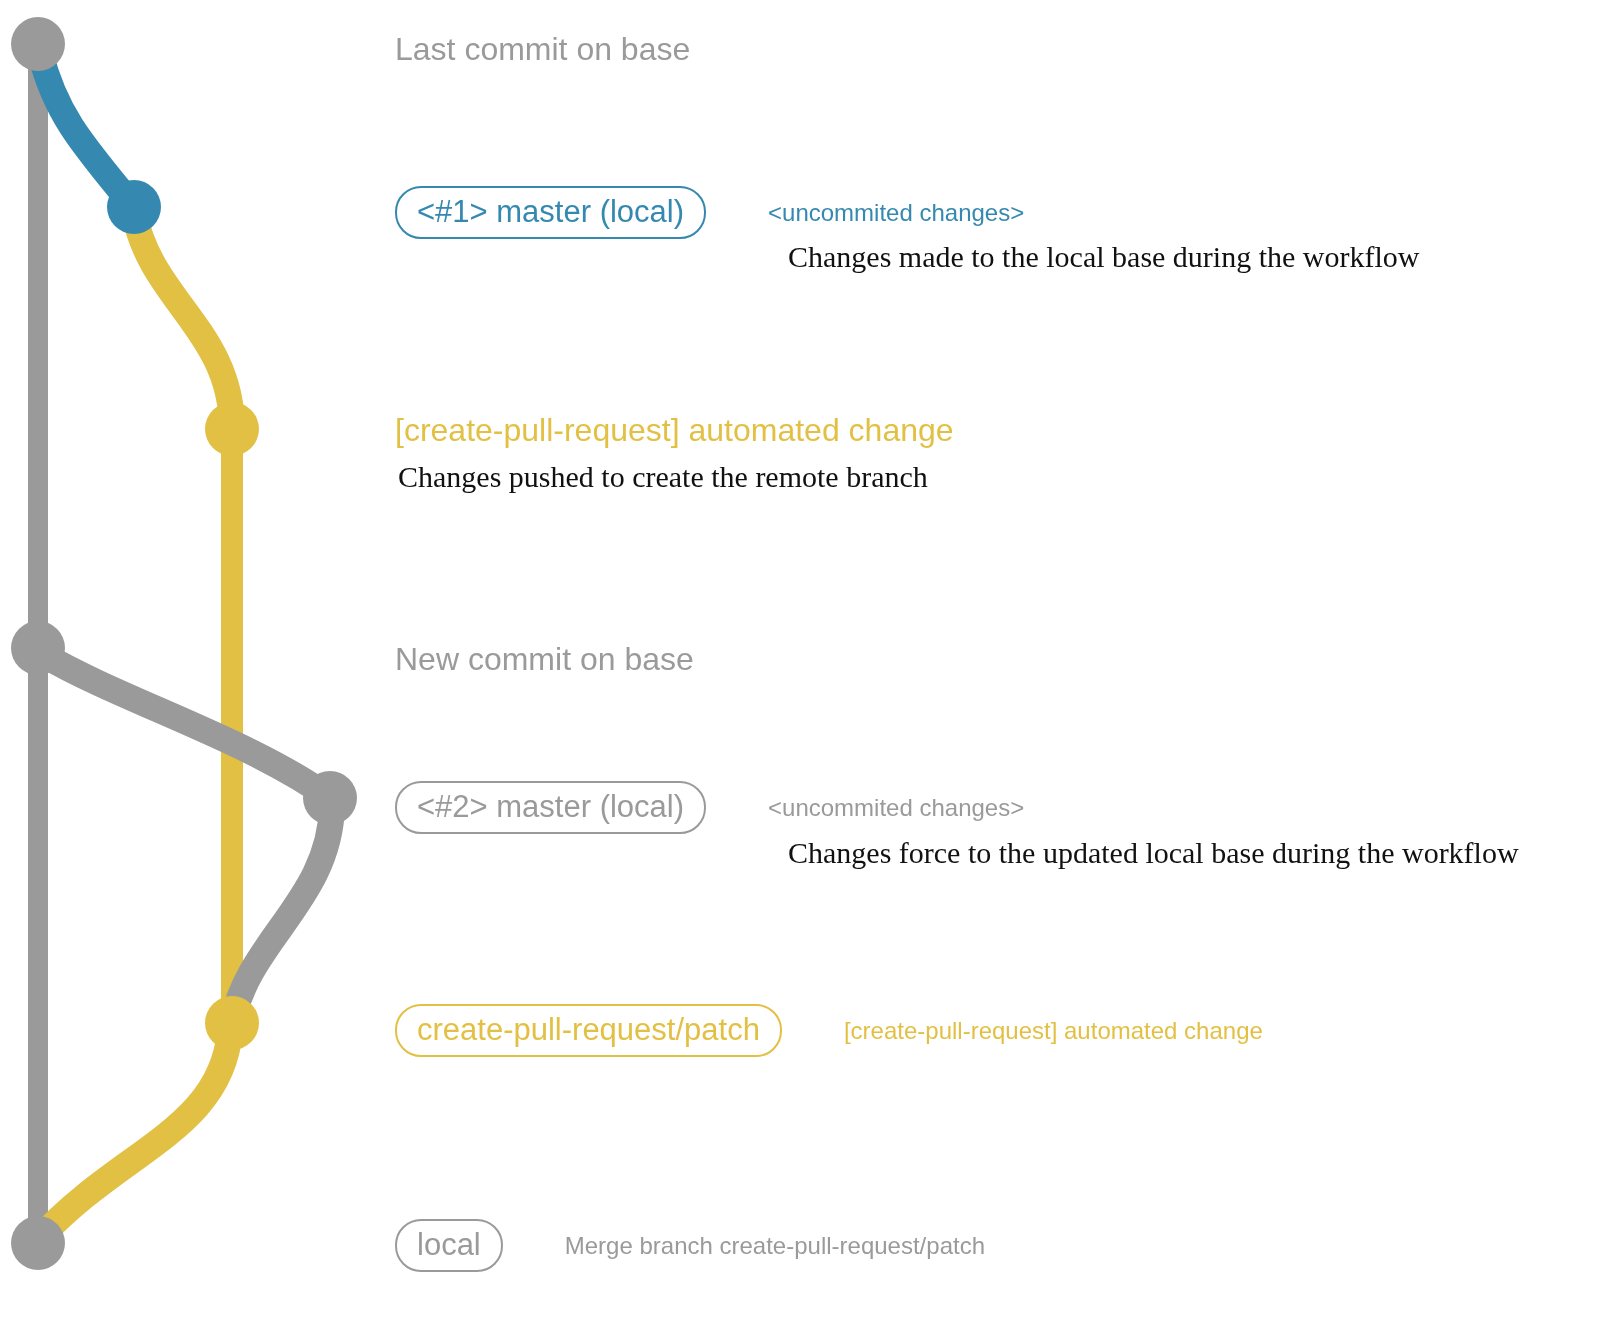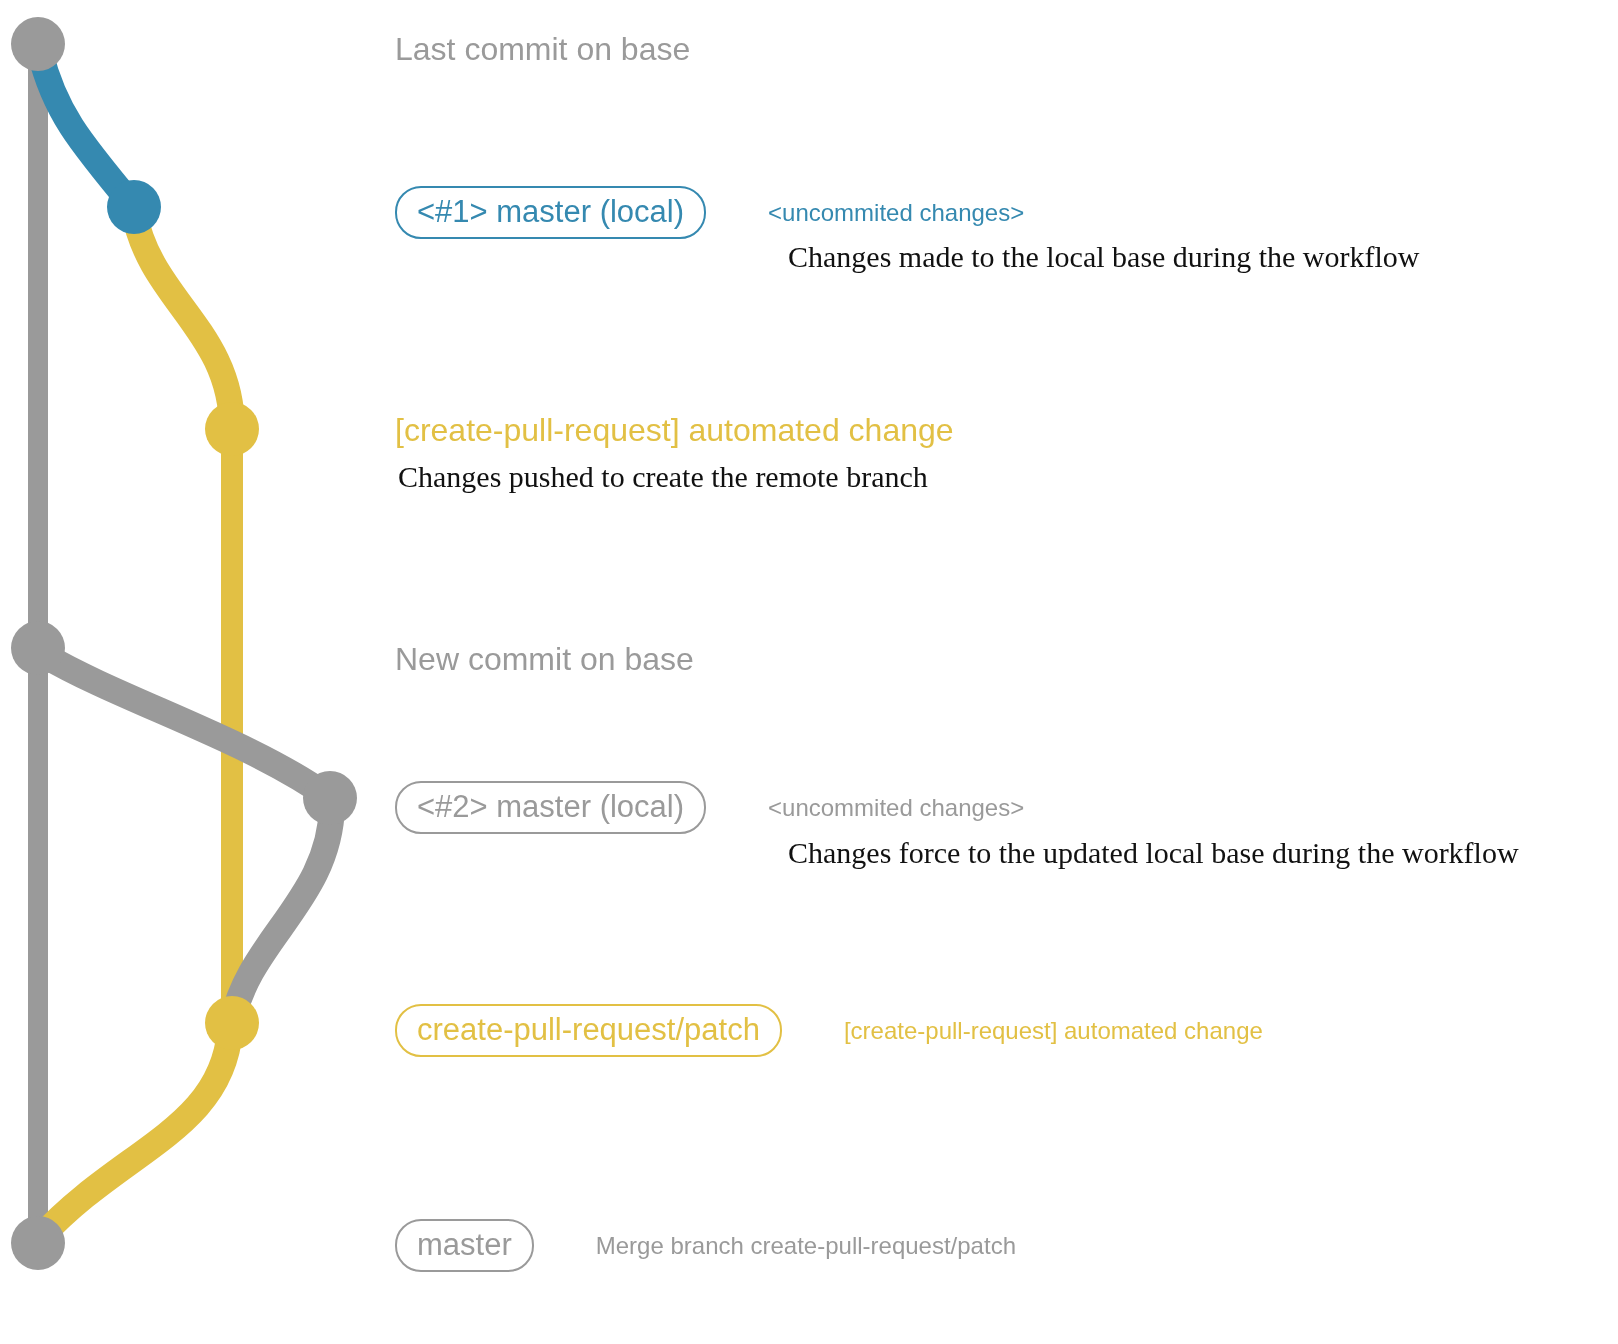--- a/index.html
+++ b/index.html
@@ -150,19 +150,19 @@
 
     <div class="row" style="top:1004px;">
       <div class="labelled">
         <span class="badge c-yellow">create-pull-request/patch</span>
         <span class="msg c-yellow">[create-pull-request] automated change</span>
       </div>
     </div>
 
     <div class="row" style="top:1219px;">
       <div class="labelled">
-        <span class="badge c-gray">master</span>
+        <span class="badge c-gray">local</span>
         <span class="msg c-gray">Merge branch create-pull-request/patch</span>
       </div>
     </div>
 
   </div>
 </div>
 
 </body></html>

